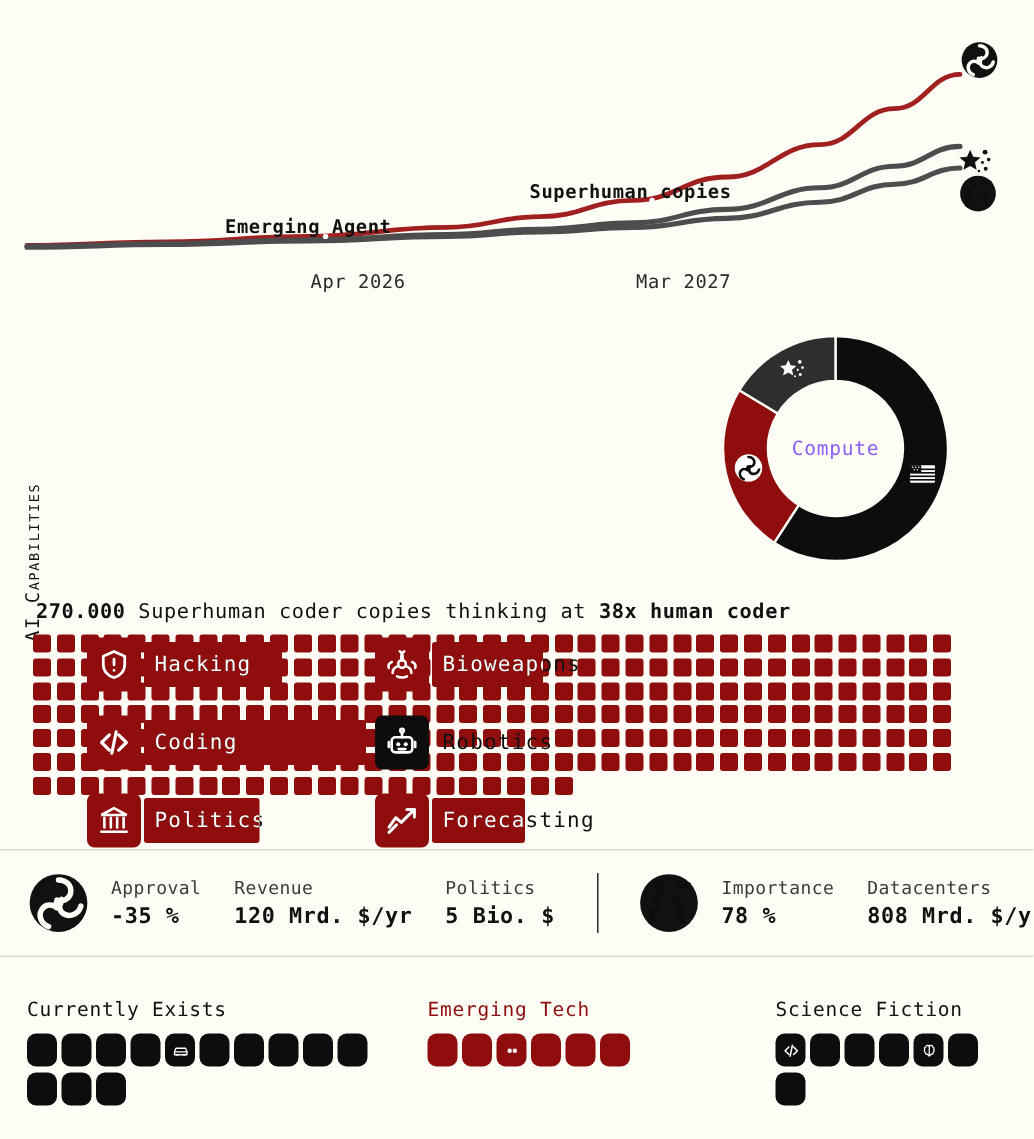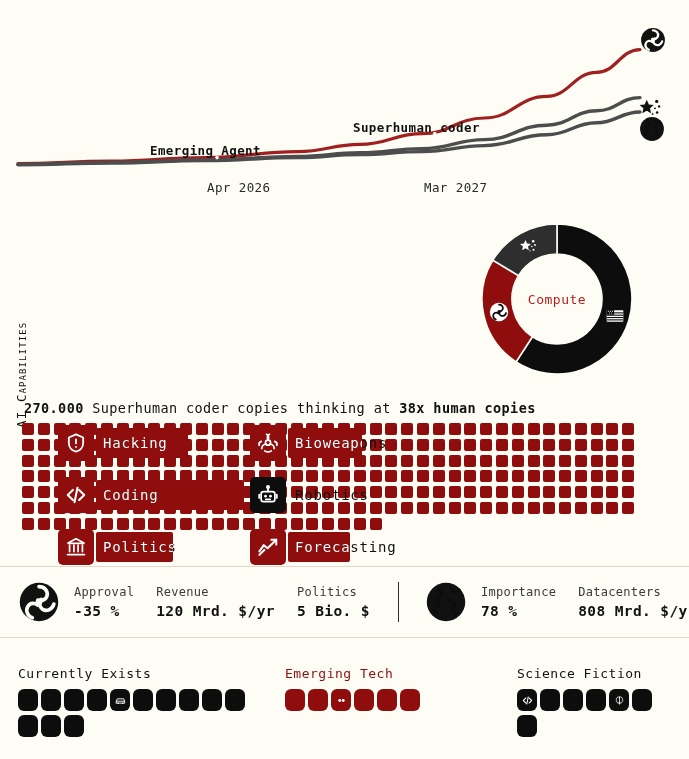--- a/index.html
+++ b/index.html
@@ -124,21 +124,21 @@
     width: 158px;
     height: 158px;
   }
   #donut-center-label {
     position: absolute;
     left: 0; top: 0;
     width: 158px; height: 158px;
     display: flex; align-items: center; justify-content: center;
     font-size: 13px;
     letter-spacing: 0.5px;
-    color: #b91c1c;
+    color: #8b5cf6;
     pointer-events: none;
   }
   .donut-seg-icon {
     position: absolute;
     width: 20px; height: 20px;
     pointer-events: none;
   }
 
   
   #copies-line {
@@ -250,21 +250,21 @@
 <div id="chart-section">
   <svg id="chart-svg" width="689" height="200">
       <path d="M18.0,163.6C60.0,163.6 69.3,161.2 111.3,161.2C153.3,161.2 162.6,157.6 204.6,157.6C246.6,157.6 255.9,151.6 297.9,151.6C325.9,151.6 332.1,144.4 360.1,144.4C388.1,144.4 394.3,133.6 422.3,133.6C450.3,133.6 456.5,118.0 484.5,118.0C512.5,118.0 518.7,96.4 546.7,96.4C569.1,96.4 574.1,72.4 596.5,72.4C616.1,72.4 620.4,49.6 640.0,49.6" stroke="#a02020" stroke-width="3.2" fill="none" stroke-linecap="round"></path>
       <path d="M18.0,164.2C60.0,164.2 69.3,162.4 111.3,162.4C153.3,162.4 162.6,160.0 204.6,160.0C246.6,160.0 255.9,156.4 297.9,156.4C325.9,156.4 332.1,152.8 360.1,152.8C388.1,152.8 394.3,148.6 422.3,148.6C450.3,148.6 456.5,139.6 484.5,139.6C512.5,139.6 518.7,125.2 546.7,125.2C569.1,125.2 574.1,110.8 596.5,110.8C616.1,110.8 620.4,97.6 640.0,97.6" stroke="#4d4d4d" stroke-width="3.4" fill="none" stroke-linecap="round"></path>
       <path d="M18.0,164.8C60.0,164.8 69.3,163.0 111.3,163.0C153.3,163.0 162.6,160.6 204.6,160.6C246.6,160.6 255.9,157.6 297.9,157.6C325.9,157.6 332.1,154.6 360.1,154.6C388.1,154.6 394.3,151.6 422.3,151.6C450.3,151.6 456.5,145.6 484.5,145.6C512.5,145.6 518.7,134.8 546.7,134.8C569.1,134.8 574.1,122.8 596.5,122.8C616.1,122.8 620.4,112.0 640.0,112.0" stroke="#4d4d4d" stroke-width="3.4" fill="none" stroke-linecap="round"></path>
       <circle cx="217.04" cy="157.6" r="1.8" fill="#ffffff"></circle>
       <circle cx="434.74" cy="133.6" r="1.8" fill="#ffffff"></circle>
     </svg>
   <div id="chart-annotations">
       <div class="chart-line-label" style="left: 150px; top: 143px;">Emerging Agent</div>
-      <div class="chart-line-label" style="left: 353px; top: 120px;">Superhuman coder</div>
+      <div class="chart-line-label" style="left: 353px; top: 120px;">Superhuman copies</div>
     </div>
   <div id="chart-ticks">
       <div class="chart-xtick" style="left: 207px; top: 180px;">Apr 2026</div>
       <div class="chart-xtick" style="left: 424px; top: 180px;">Mar 2027</div>
     </div>
   <div id="chart-endpoints">
       <div class="chart-endpoint-icon" style="left: 640px; top: 27px;"><svg viewBox="0 0 24 24" fill="none">
           <circle cx="12" cy="12" r="11" fill="#111111"></circle>
           <path d="M12 3.2c3 0 5.2 2.2 4.6 5.1-.5 2.3-3 3.3-5.2 2.6" stroke="#fdfcf5" stroke-width="2.1" fill="none" stroke-linecap="round"></path>
           <path d="M20.5 13.2c-.8 2.9-3.9 4.4-6.4 3-2-1.2-2.3-3.8-.9-5.6" stroke="#fdfcf5" stroke-width="2.1" fill="none" stroke-linecap="round"></path>
@@ -422,21 +422,21 @@
           <circle cx="16.6" cy="11.4" r="0.9" fill="#ffffff"></circle>
           <circle cx="18.6" cy="15.2" r="1.2" fill="#ffffff"></circle>
           <circle cx="14.4" cy="16.6" r="0.8" fill="#ffffff"></circle>
         </svg></div>
     </div>
 </div>
 
 <div id="copies-line">
   <b>270.000</b>
   <span>Superhuman coder copies thinking at</span>
-  <b>38x human copies</b>
+  <b>38x human coder</b>
 </div>
 <div id="grid-wrap">
     <div class="grid-row">
       <div class="grid-cell" style="background: rgb(143, 13, 13);"></div>
       <div class="grid-cell" style="background: rgb(143, 13, 13);"></div>
       <div class="grid-cell" style="background: rgb(143, 13, 13);"></div>
       <div class="grid-cell" style="background: rgb(143, 13, 13);"></div>
       <div class="grid-cell" style="background: rgb(143, 13, 13);"></div>
       <div class="grid-cell" style="background: rgb(143, 13, 13);"></div>
       <div class="grid-cell" style="background: rgb(143, 13, 13);"></div>

